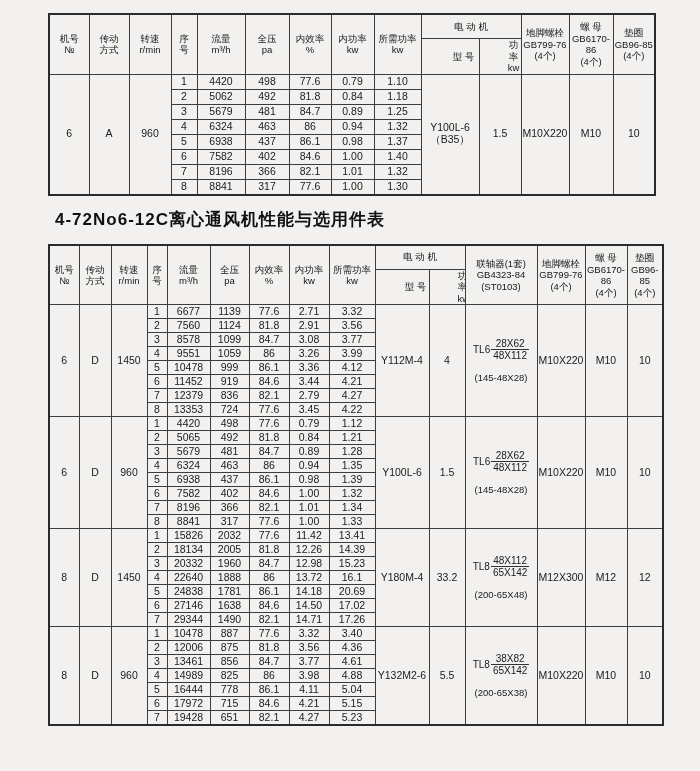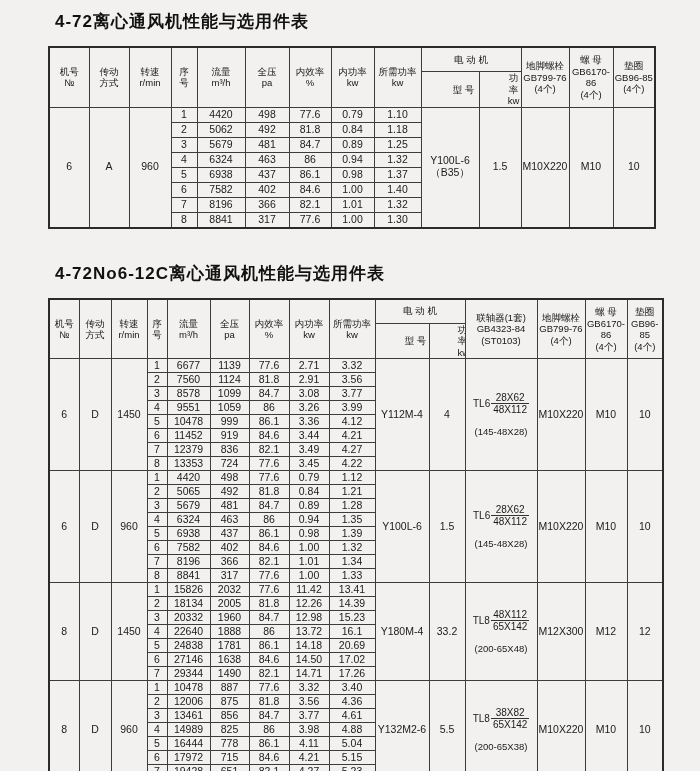--- a/index.html
+++ b/index.html
@@ -9,21 +9,21 @@
     font-family:"Liberation Sans","DejaVu Sans",sans-serif;
     color:#1c1c1c;
     overflow:hidden;
   }
   .page{position:relative;width:700px;height:771px;}
   .doc-title{
     font-size:17px;font-weight:bold;letter-spacing:1px;
     margin:0 0 0 55px;padding:0;color:#111;
   }
   #title1{padding-top:10px;}
-  #title2{padding-top:33px;}
+  #title2{margin-top:12px;}
   table{
     border-collapse:collapse;table-layout:fixed;
     margin:13px 0 0 48px;width:606px;
     border:2px solid #2b2b2b;
   }
   th,td{
     border:1px solid #3c3c3c;
     text-align:center;vertical-align:middle;
     padding:0 1px;font-weight:normal;
     white-space:pre-line;
@@ -42,21 +42,20 @@
   .frac{display:inline-flex;flex-direction:column;}
   .num{border-bottom:1px solid #333;padding:0 2px 0px 2px;}
   .den{padding:0 2px;}
   .cpl-note{font-size:9.5px;margin-top:12px;}
 </style>
 </head>
 <body>
 
 <div class="page">
 
-  <h1 class="doc-title" id="title1">4-72离心通风机性能与选用件表</h1>
 
   <table id="fan-table-1">
     <colgroup>
       <col style="width:40px">
         <col style="width:40px">
         <col style="width:42px">
         <col style="width:26px">
       <col style="width:48px">
         <col style="width:44px">
         <col style="width:42px">
@@ -296,21 +295,21 @@
           <td>919</td>
           <td>84.6</td>
           <td>3.44</td>
           <td>4.21</td>
         </tr>
         <tr>
           <td>7</td>
           <td>12379</td>
           <td>836</td>
           <td>82.1</td>
-          <td>3.49</td>
+          <td>2.79</td>
           <td>4.27</td>
         </tr>
         <tr>
           <td>8</td>
           <td>13353</td>
           <td>724</td>
           <td>77.6</td>
           <td>3.45</td>
           <td>4.22</td>
         </tr>

